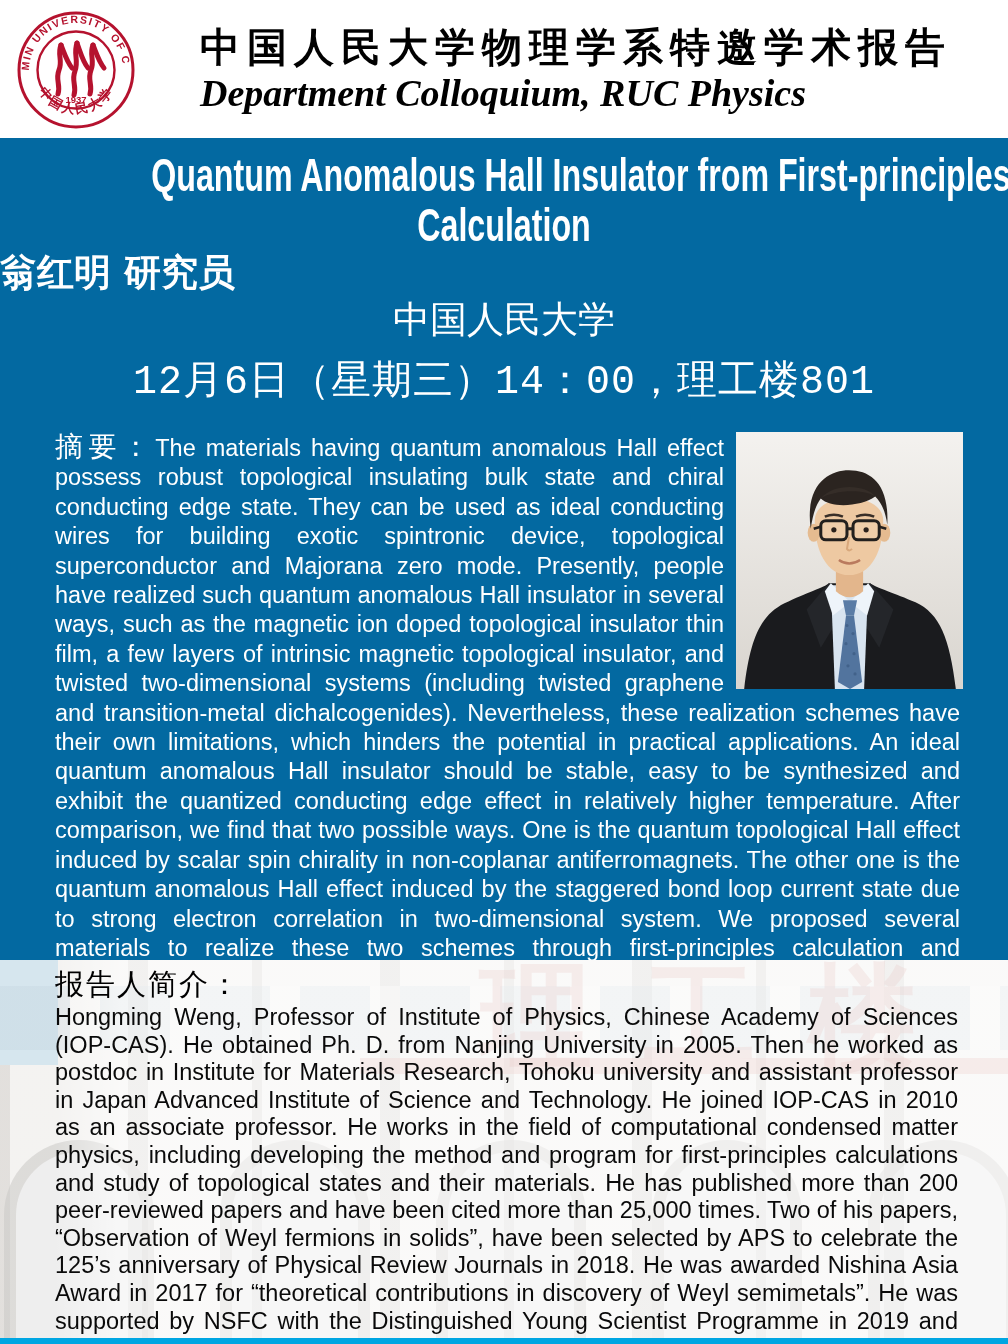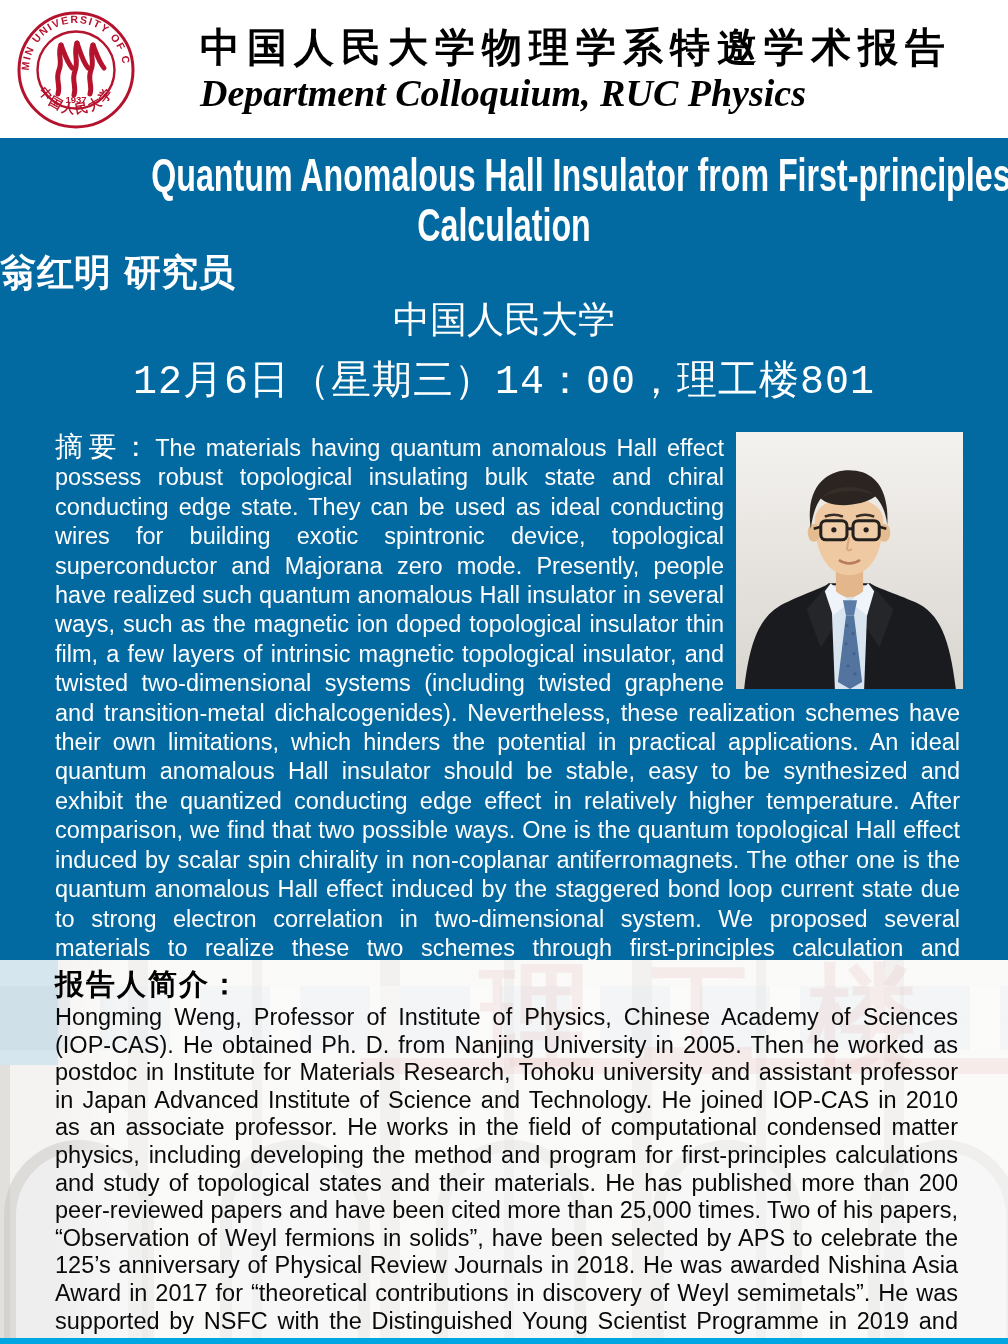--- a/index.html
+++ b/index.html
@@ -111,21 +111,21 @@
   }
   .bg-overlay {
     position:absolute; inset:0;
     background:linear-gradient(90deg,
       rgba(255,255,255,0.42) 0px, rgba(255,255,255,0.42) 55px,
       rgba(255,255,255,0.74) 120px, rgba(255,255,255,0.74) 100%);
   }
   .bio-content { position:relative; z-index:2; padding:6px 50px 0 55px; }
   .bio-label {
     font-family:"DejaVu Serif","Liberation Serif",serif;
-    font-weight:bold; font-size:29px; color:#000; letter-spacing:2px;
+    font-weight:normal; font-size:29px; color:#000; letter-spacing:2px;
     line-height:36px;
   }
   .bio-text {
     font-size:23.5px; line-height:27.6px; color:#0a0a0a; text-align:justify;
     margin-top:2px;
   }
 
   
   .bottom-bar { height:6px; background:#00a6e2; }
 </style>

